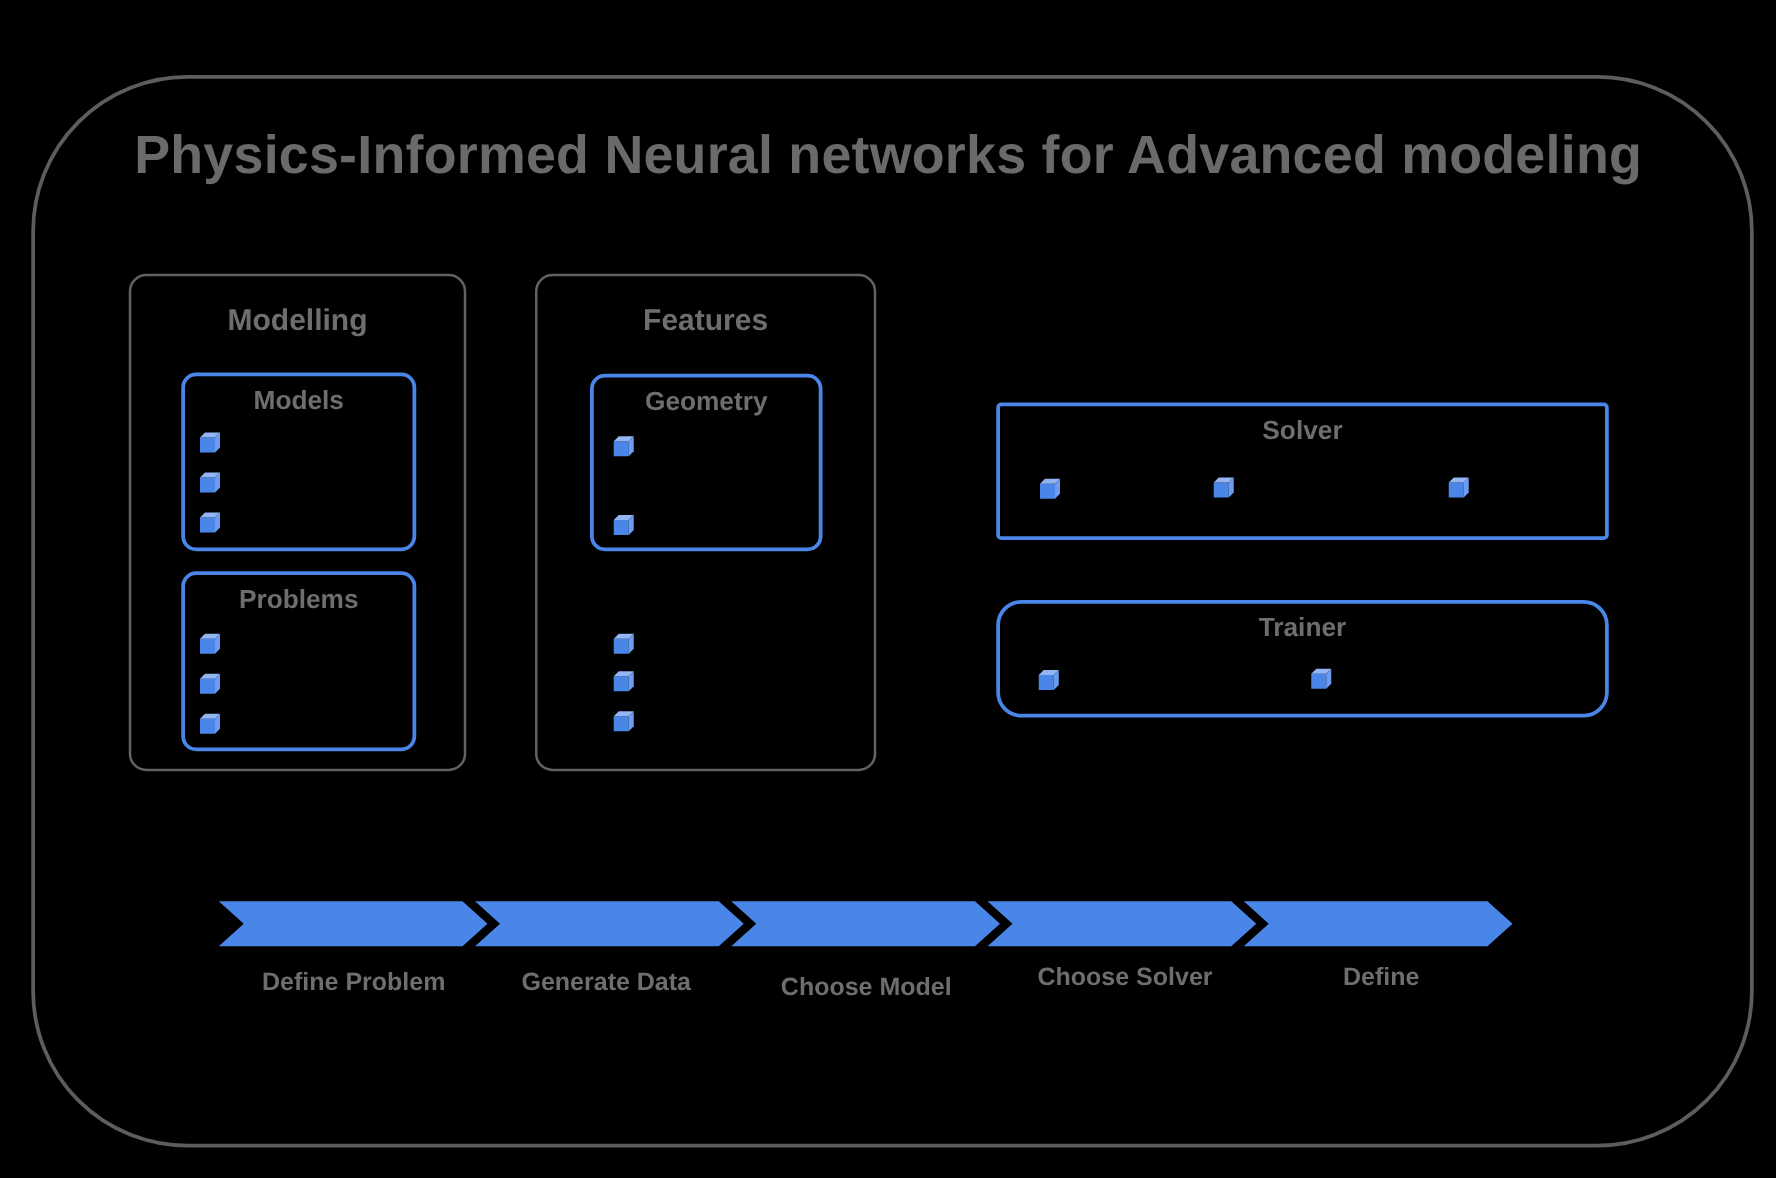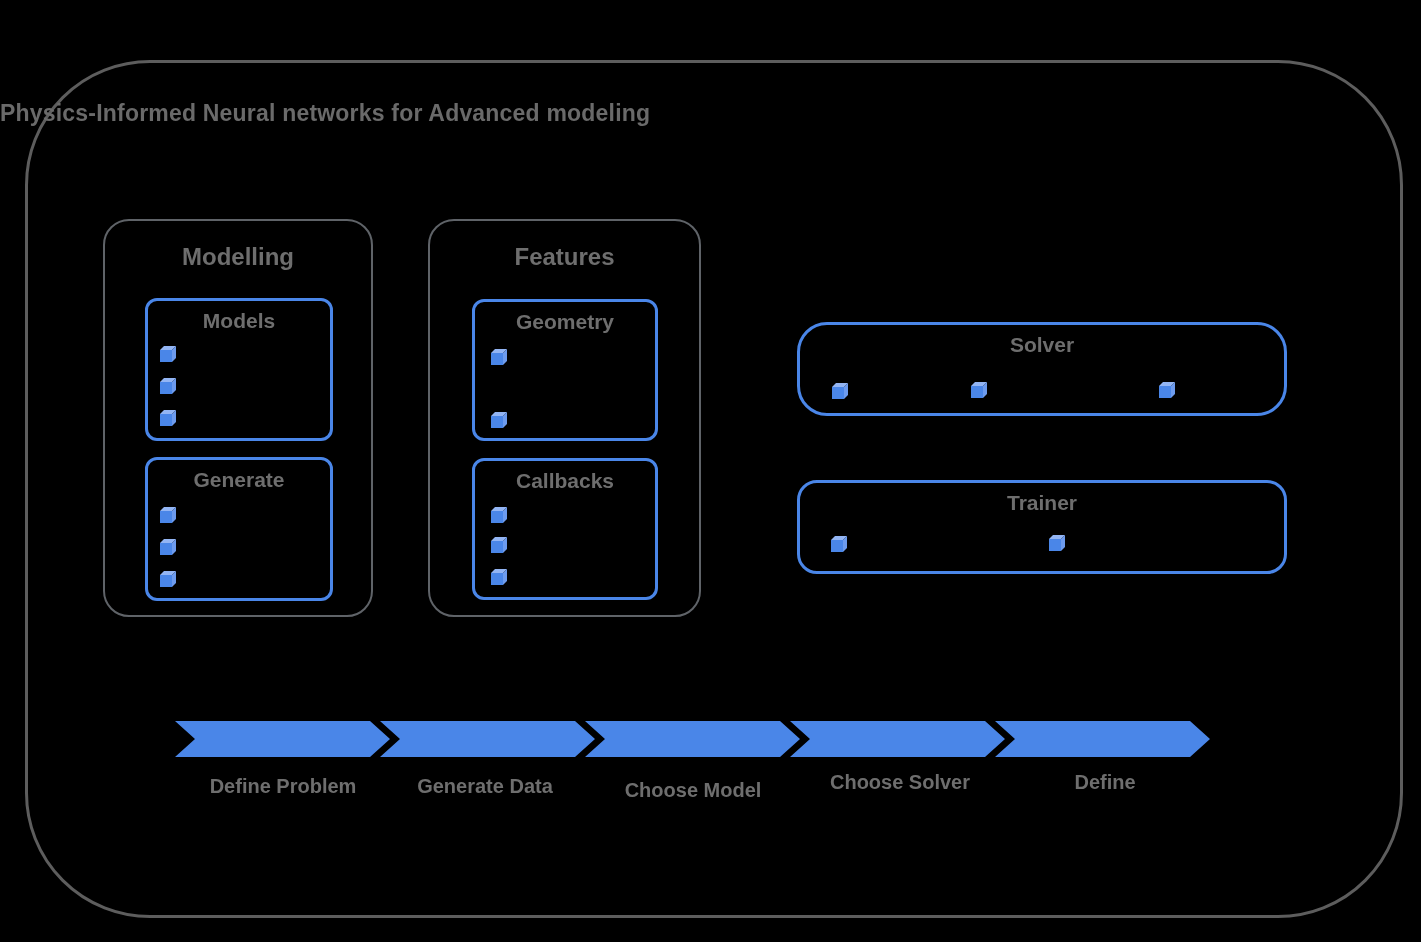--- a/index.html
+++ b/index.html
@@ -12,27 +12,27 @@
   .page{position:absolute;left:0;top:0;width:1421px;height:942px;}
 
   
   .frame{
     position:absolute;left:25px;top:60px;width:1378px;height:858px;
     border:3px solid #5d5d5d;border-radius:125px;box-sizing:border-box;
   }
 
   .page-title{
     position:absolute;left:0;right:0;top:100px;
-    text-align:left;font-size:23px;font-weight:bold;color:#6a6a6a;
+    text-align:center;font-size:43px;font-weight:bold;color:#6a6a6a;
     letter-spacing:0.2px;
   }
 
   
   .section{
-    position:absolute;border:2.5px solid #5f6368;border-radius:26px;
+    position:absolute;border:2.5px solid #5f6368;border-radius:14px;
     box-sizing:border-box;
   }
   .section.modelling{left:103px;top:219px;width:270px;height:398px;}
   .section.features{left:428px;top:219px;width:273px;height:398px;}
   .section.optimization{left:758px;top:219px;width:568px;height:398px;}
   .section-label{
     position:absolute;left:0;right:0;top:22px;text-align:center;
     font-size:24px;font-weight:bold;color:#6e6e6e;
   }
 
@@ -42,21 +42,21 @@
     box-sizing:border-box;
   }
   .bluebox .box-label{
     position:absolute;left:0;right:0;top:8px;text-align:center;
     font-size:21px;font-weight:bold;color:#6e6e6e;
   }
   .bluebox.models{left:145px;top:298px;width:188px;height:143px;}
   .bluebox.problems{left:145px;top:457px;width:188px;height:144px;}
   .bluebox.geometry{left:472px;top:299px;width:186px;height:142px;}
   .bluebox.callbacks{left:472px;top:458px;width:186px;height:142px;}
-  .bluebox.solver{left:797px;top:322px;width:490px;height:94px;border-radius:30px;}
+  .bluebox.solver{left:797px;top:322px;width:490px;height:110px;border-radius:4px;}
   .bluebox.trainer{left:797px;top:480px;width:490px;height:94px;border-radius:20px;}
 
   
   .cube{
     position:absolute;width:12px;height:12px;background:#4a86e8;
   }
   .cube::before{
     content:"";position:absolute;left:0;bottom:100%;width:100%;height:4px;
     background:#93b5f4;transform:skewX(-45deg);transform-origin:0 100%;
   }
@@ -85,38 +85,35 @@
     <div class="section-label">Modelling</div>
   </div>
   <div class="bluebox models">
     <div class="box-label">Models</div>
   </div>
   <i class="cube" style="left:160px;top:350px"></i>
   <i class="cube" style="left:160px;top:382px"></i>
   <i class="cube" style="left:160px;top:414px"></i>
 
   <div class="bluebox problems">
-    <div class="box-label">Generate</div>
+    <div class="box-label">Problems</div>
   </div>
   <i class="cube" style="left:160px;top:511px"></i>
   <i class="cube" style="left:160px;top:543px"></i>
   <i class="cube" style="left:160px;top:575px"></i>
 
   <div class="section features">
     <div class="section-label">Features</div>
   </div>
   <div class="bluebox geometry">
     <div class="box-label">Geometry</div>
   </div>
   <i class="cube" style="left:491px;top:353px"></i>
   <i class="cube" style="left:491px;top:416px"></i>
 
-  <div class="bluebox callbacks">
-    <div class="box-label">Callbacks</div>
-  </div>
   <i class="cube" style="left:491px;top:511px"></i>
   <i class="cube" style="left:491px;top:541px"></i>
   <i class="cube" style="left:491px;top:573px"></i>
 
   <div class="bluebox solver">
     <div class="box-label">Solver</div>
   </div>
   <i class="cube" style="left:832px;top:387px"></i>
   <i class="cube" style="left:971px;top:386px"></i>
   <i class="cube" style="left:1159px;top:386px"></i>

